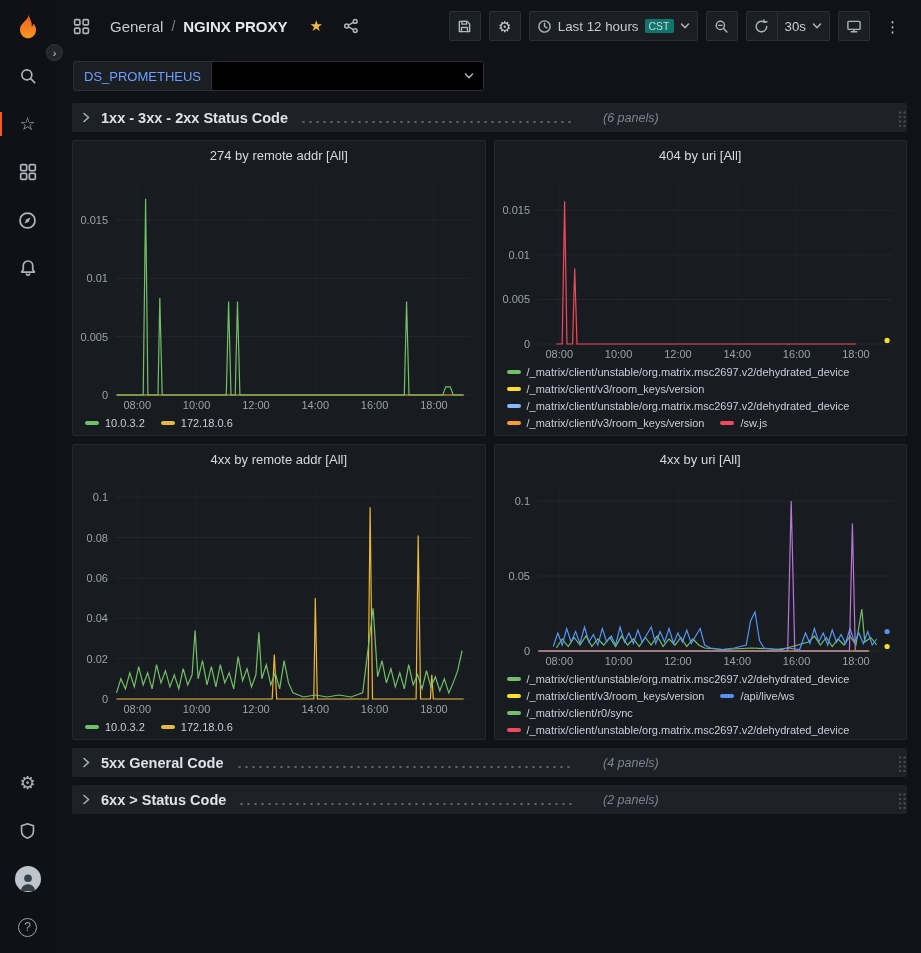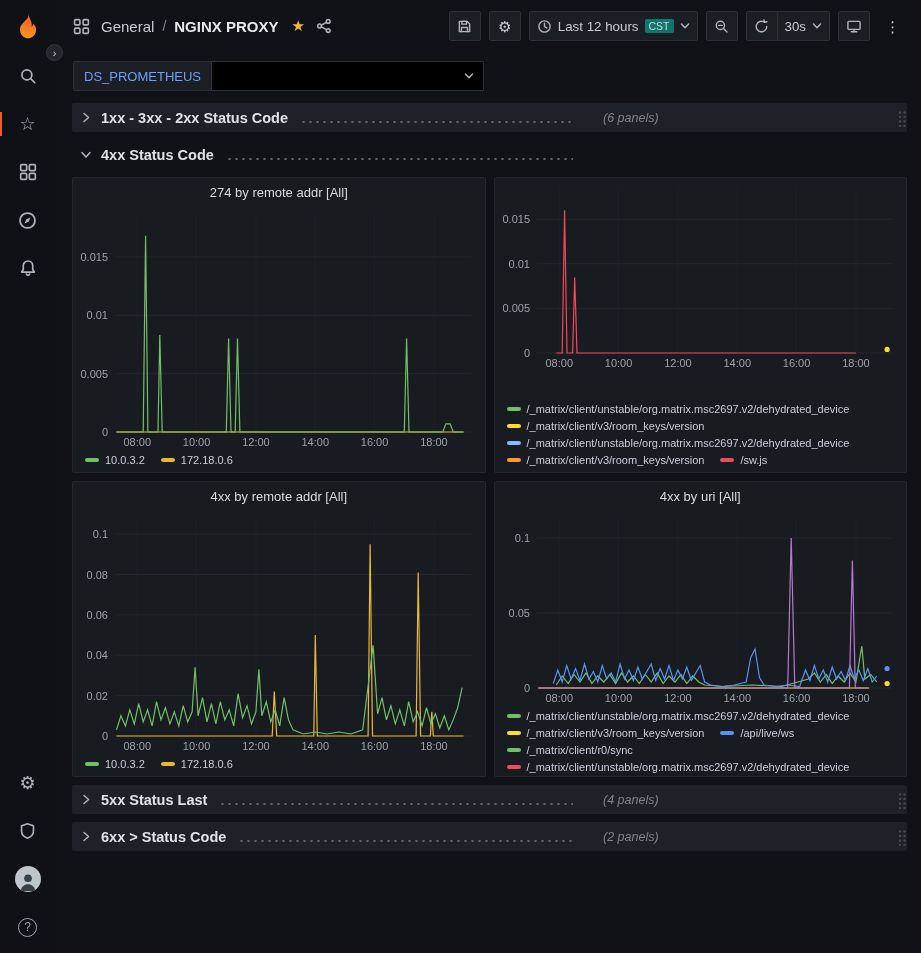--- a/index.html
+++ b/index.html
@@ -14,21 +14,21 @@
   .side-icon.active::before{content:"";position:absolute;left:0;top:12px;bottom:12px;width:2px;background:#f05a28}
   .side-icon .glyph{font-size:18px;line-height:1;color:#aeb4bc}
   .logo-slot{height:52px;display:flex;align-items:center;justify-content:center;cursor:pointer}
   .side-bottom{margin-top:auto;padding-bottom:2px}
   .avatar-circle{width:26px;height:26px;border-radius:50%;background:#bfc5cc;display:flex;align-items:flex-end;justify-content:center;overflow:hidden}
   .help-circle{width:19px;height:19px;border:1.5px solid #9da2ab;border-radius:50%;display:flex;align-items:center;justify-content:center;font-size:12px;color:#9da2ab}
 
   
   .main{flex:1;display:flex;flex-direction:column;min-width:0}
 
-  .topbar{height:52px;flex:0 0 52px;display:flex;align-items:center;padding:0 14px 0 18px;gap:11px}
+  .topbar{height:52px;flex:0 0 52px;display:flex;align-items:center;padding:0 14px 0 18px;gap:20px}
   .crumbs{display:flex;align-items:center;gap:8px}
   .crumb-section{color:#c7cbd1;font-size:15px;cursor:pointer}
   .crumb-sep{color:#7e838c;font-size:14px}
   .crumb-title{color:#e6e8eb;font-size:15px;font-weight:700;cursor:pointer}
   .star-gold{color:#eab839;font-size:15px;cursor:pointer;margin-left:2px}
   .tb-right{margin-left:auto;display:flex;align-items:center;gap:8px}
   .tb-btn{height:30px;min-width:32px;padding:0 7px;display:flex;align-items:center;justify-content:center;gap:6px;
           background:#1b1e23;border:1px solid #2c2f36;border-radius:2px;color:#c7cbd1;cursor:pointer;white-space:nowrap}
   .tb-btn .glyph{font-size:15px;line-height:1}
   .btn-group{display:flex}
@@ -268,30 +268,20 @@
                 <circle cx="7.5" cy="8" r="1.2"></circle>
                 <circle cx="3" cy="12.5" r="1.2"></circle>
                 <circle cx="7.5" cy="12.5" r="1.2"></circle>
                 <circle cx="3" cy="17" r="1.2"></circle>
                 <circle cx="7.5" cy="17" r="1.2"></circle>
               </g>
           </svg>
         </span>
       </div>
 
-      <div class="row-header expanded">
-        <svg class="icon row-chev" width="12" height="13" viewBox="0 0 12 13">
-          <polyline points="4,2.5 8.6,6.5 4,10.5"></polyline>
-        </svg>
-        <span class="row-left">
-          <span class="row-title">4xx Status Code</span>
-          <span class="leader"></span>
-        </span>
-        <span class="row-count"></span>
-      </div>
 
       <div class="panel-grid">
 
         <section class="panel">
           <header class="panel-title">274 by remote addr [All]</header>
           <div class="chart">
               <svg width="412" height="246" font-family="'Liberation Sans',sans-serif" font-size="11">
                 <line x1="64.25" x2="64.25" y1="10" y2="226" stroke="#1e2026"></line>
                 <text x="64.25" y="240" fill="#9da2ab" text-anchor="middle">08:00</text>
                 <line x1="123.58333333333333" x2="123.58333333333333" y1="10" y2="226" stroke="#1e2026"></line>
@@ -322,20 +312,21 @@
                 <span>10.0.3.2</span>
               </span>
               <span class="legend-item">
                 <span class="swatch" style="background: rgb(234, 184, 57);"></span>
                 <span>172.18.0.6</span>
               </span>
             </div>
         </section>
 
         <section class="panel">
+          <header class="panel-title">404 by uri [All]</header>
           <div class="chart">
               <svg width="412" height="195" font-family="'Liberation Sans',sans-serif" font-size="11">
                 <line x1="64.25" x2="64.25" y1="10" y2="175" stroke="#1e2026"></line>
                 <text x="64.25" y="189" fill="#9da2ab" text-anchor="middle">08:00</text>
                 <line x1="123.58333333333333" x2="123.58333333333333" y1="10" y2="175" stroke="#1e2026"></line>
                 <text x="123.58333333333333" y="189" fill="#9da2ab" text-anchor="middle">10:00</text>
                 <line x1="182.91666666666666" x2="182.91666666666666" y1="10" y2="175" stroke="#1e2026"></line>
                 <text x="182.91666666666666" y="189" fill="#9da2ab" text-anchor="middle">12:00</text>
                 <line x1="242.25" x2="242.25" y1="10" y2="175" stroke="#1e2026"></line>
                 <text x="242.25" y="189" fill="#9da2ab" text-anchor="middle">14:00</text>
@@ -477,21 +468,21 @@
             </div>
         </section>
 
       </div>
 
       <div class="row-header collapsed">
         <svg class="icon row-chev" width="12" height="13" viewBox="0 0 12 13">
           <polyline points="4,2.5 8.6,6.5 4,10.5"></polyline>
         </svg>
         <span class="row-left">
-          <span class="row-title">5xx Status Last</span>
+          <span class="row-title">5xx General Code</span>
           <span class="leader"></span>
         </span>
         <span class="row-count">(4 panels)</span>
         <span class="drag-handle">
           <svg width="10" height="18" viewBox="0 0 10 18">
             <g fill="#46494f">
                 <circle cx="3" cy="3.5" r="1.2"></circle>
                 <circle cx="7.5" cy="3.5" r="1.2"></circle>
                 <circle cx="3" cy="8" r="1.2"></circle>
                 <circle cx="7.5" cy="8" r="1.2"></circle>

